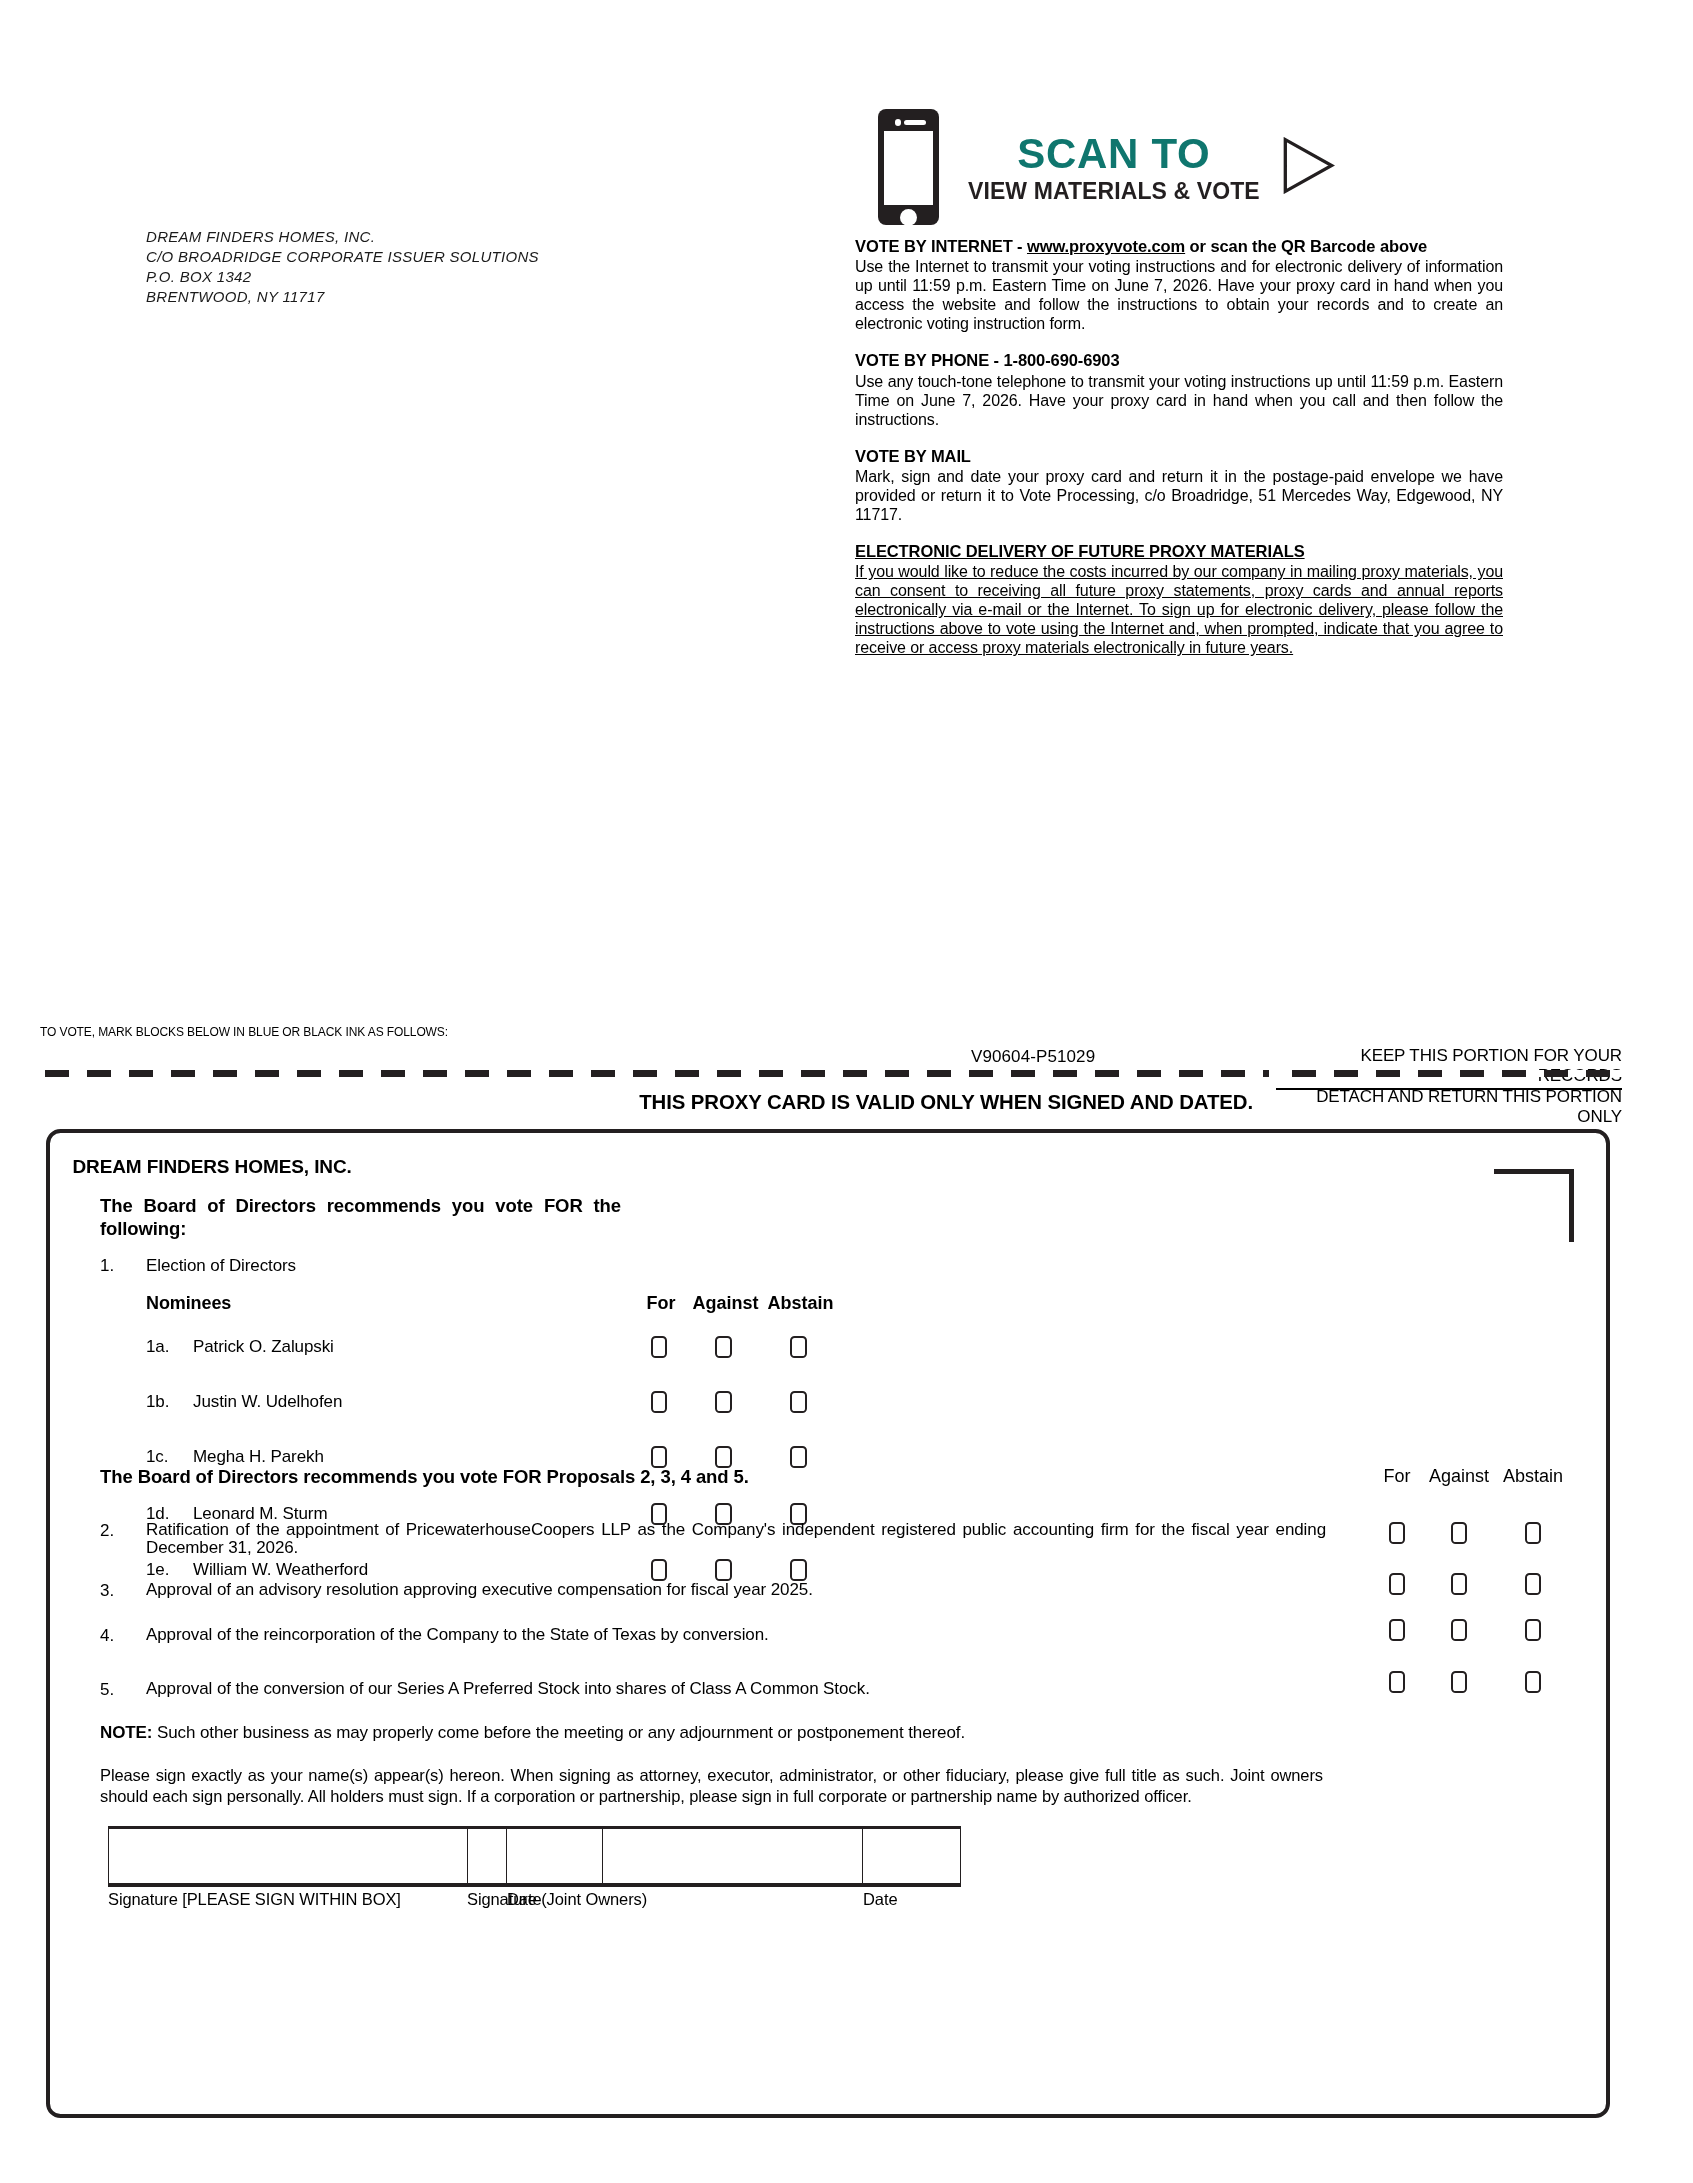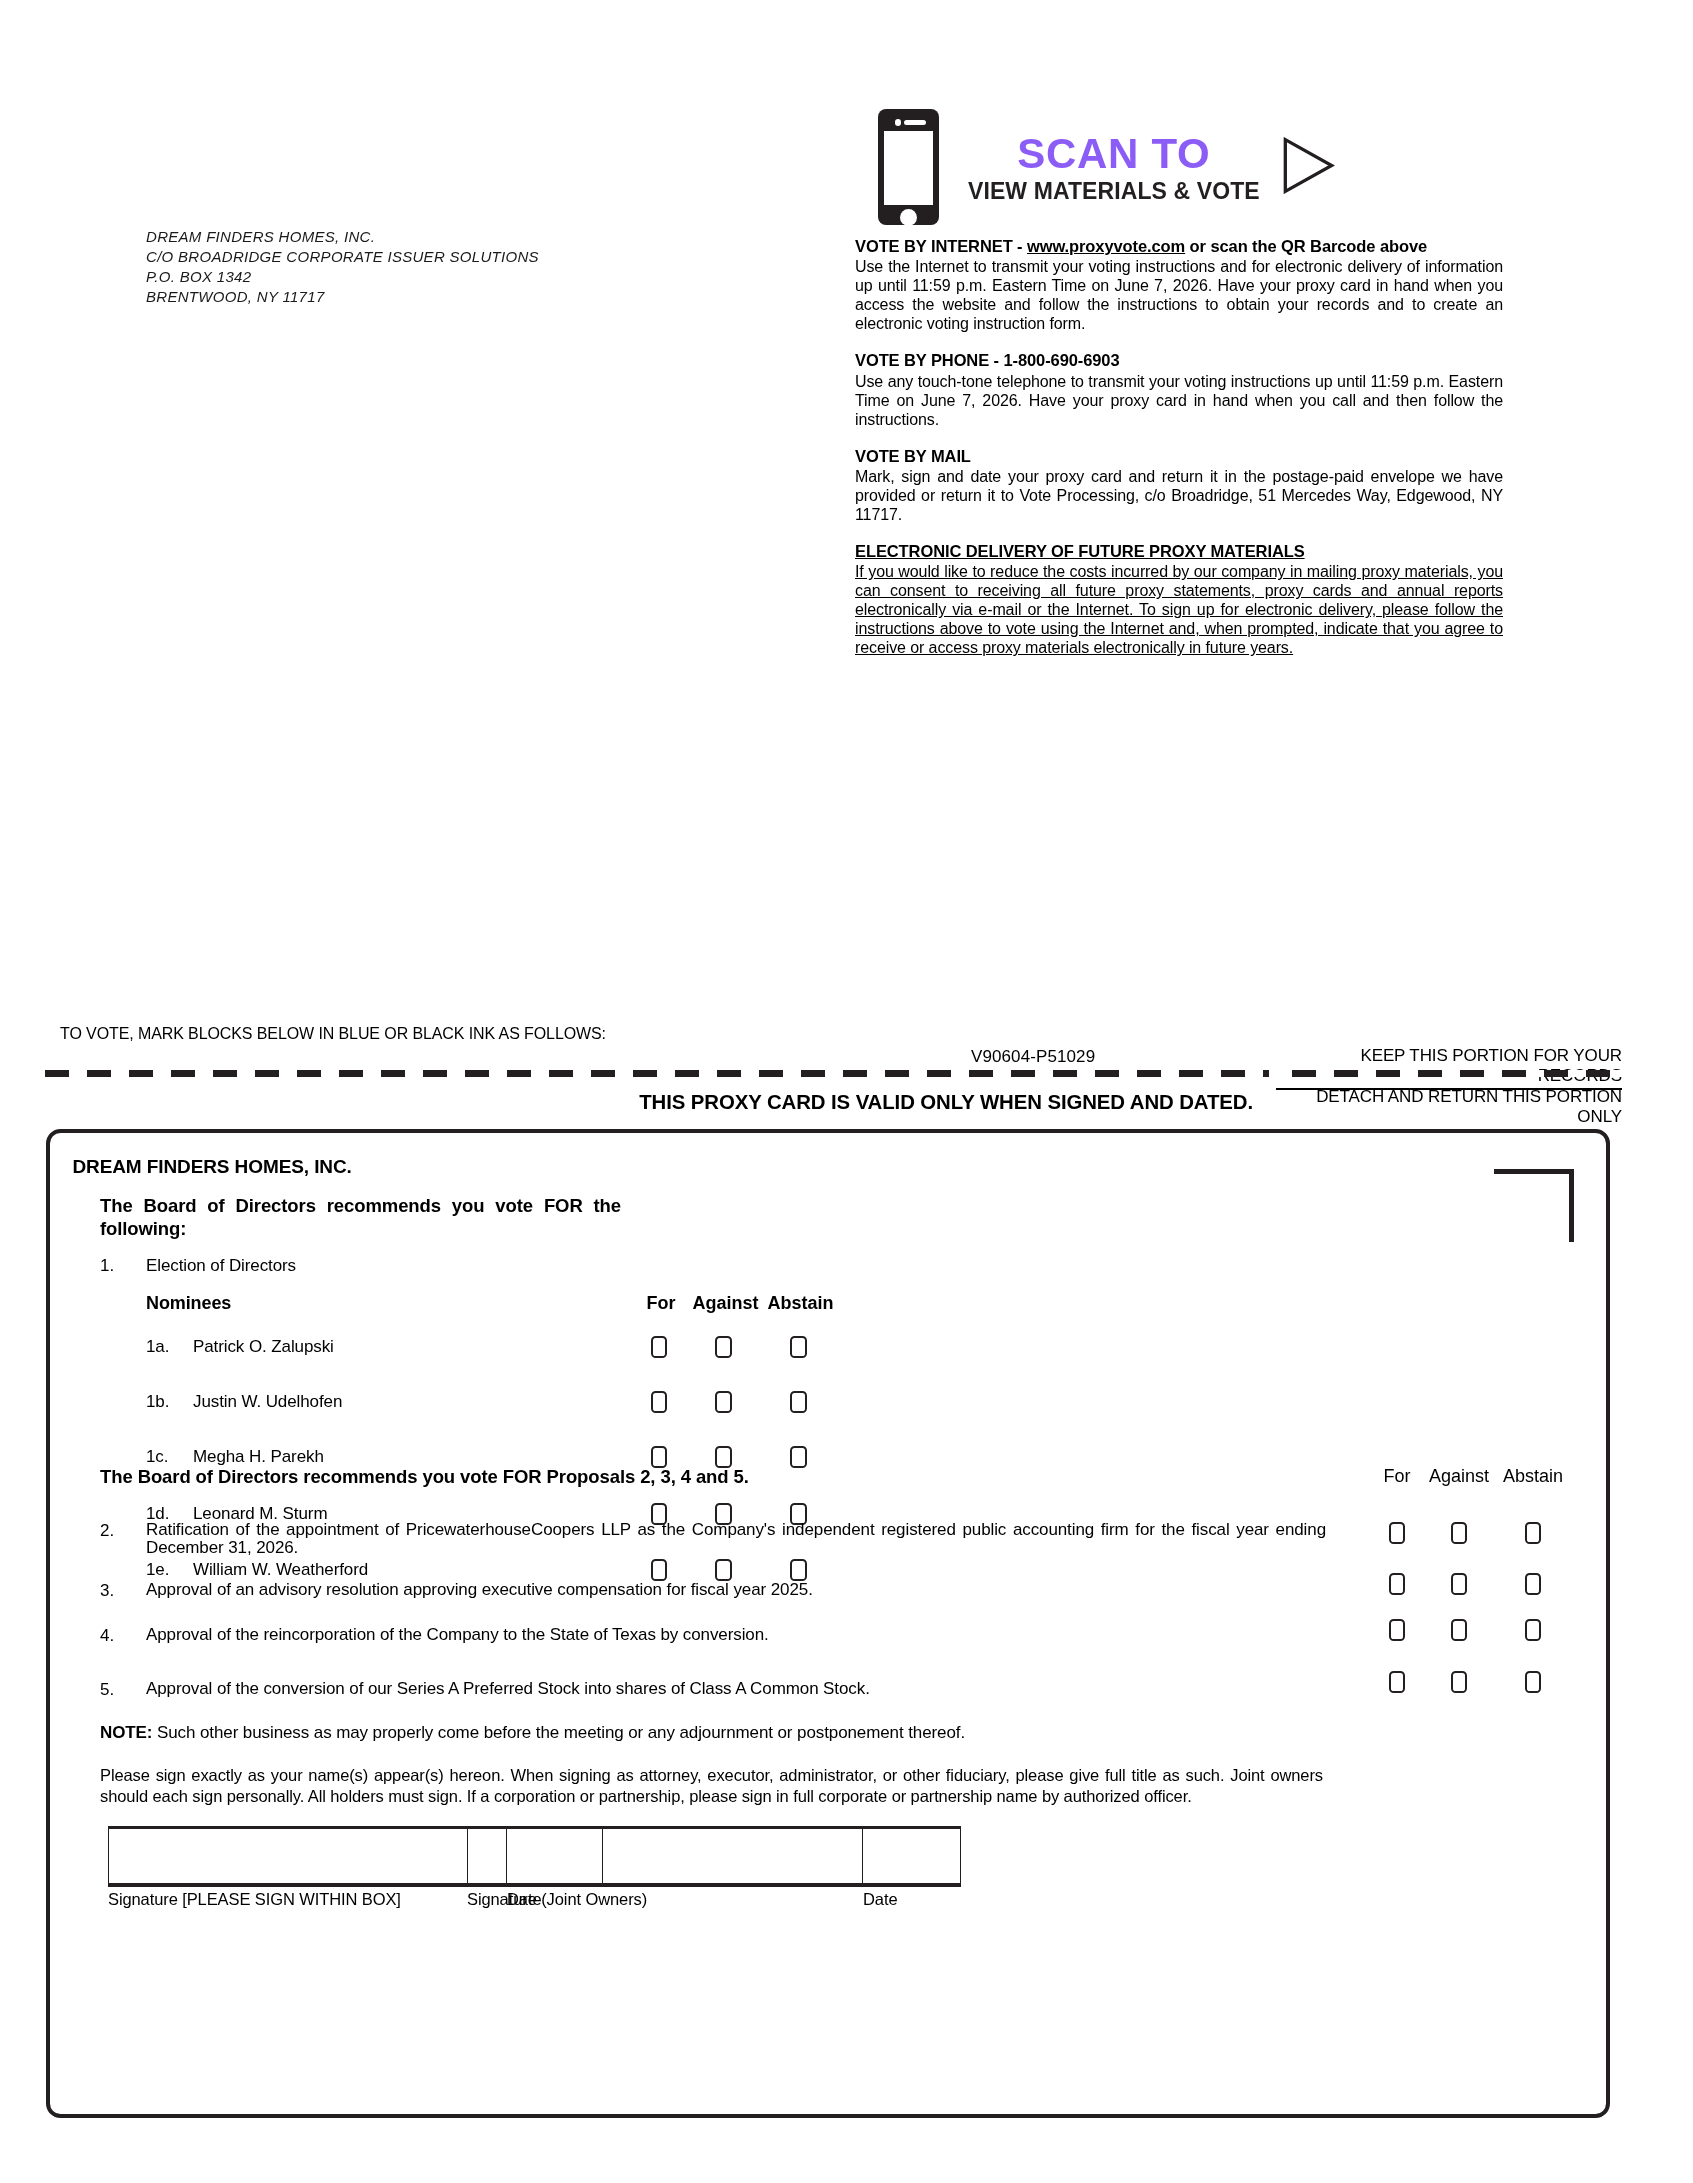--- a/index.html
+++ b/index.html
@@ -67,21 +67,21 @@
   .scan-words {
     margin-left: 29px;
     margin-top: 24px;
     text-align: center;
     line-height: 1;
   }
   .scan-to-line {
     font-size: 42px;
     font-weight: bold;
     letter-spacing: 0.7px;
-    color: #8b5cf6;
+    color: #0f766e;
   }
   .scan-sub-line {
     font-size: 23px;
     font-weight: bold;
     letter-spacing: 0.1px;
     color: #231f20;
     margin-top: 4.6px;
   }
   .play-tri { margin-left: 22.4px; margin-top: 28px; flex: none; }
 
@@ -104,23 +104,23 @@
     line-height: 19px;
     text-align: justify;
     letter-spacing: -0.1px;
   }
   .vi-group { margin-bottom: 18px; }
   .vi-group:last-child { margin-bottom: 0; text-decoration: underline; }
 
   
   .tovote-line {
     position: absolute;
-    left: 60px;
+    left: 40px;
     top: 1025px;
-    font-size: 16px;
+    font-size: 12px;
     letter-spacing: -0.1px;
   }
   .control-num {
     position: absolute;
     left: 971px;
     top: 1047px;
     font-size: 17px;
     letter-spacing: 0.1px;
   }
   .keep-portion {

